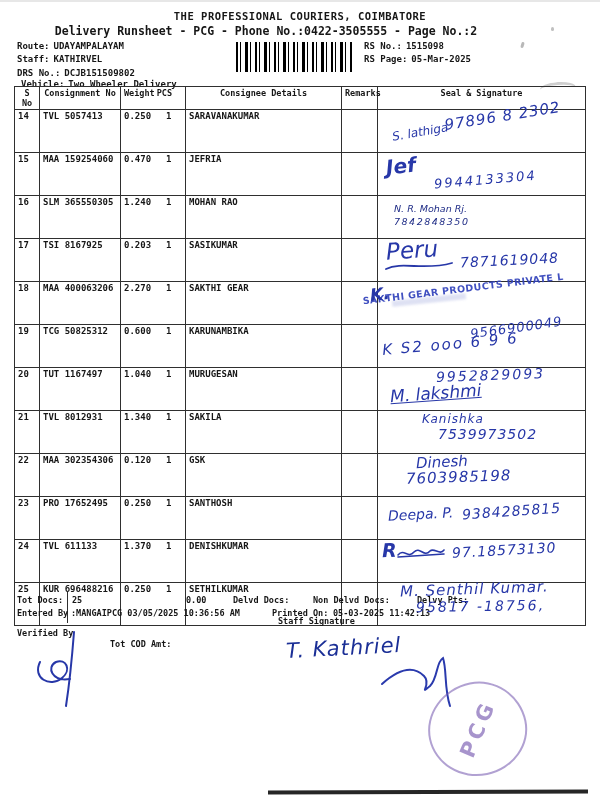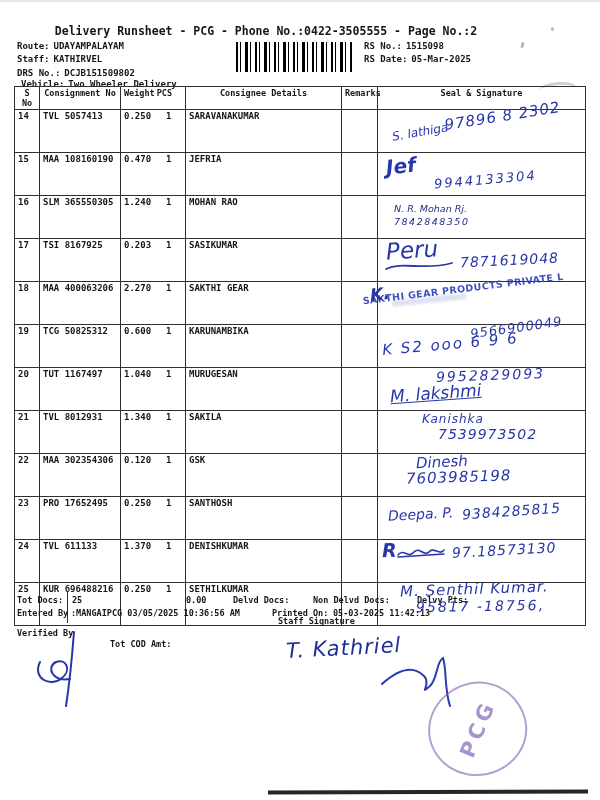--- a/index.html
+++ b/index.html
@@ -79,40 +79,41 @@
   .art-dot1{left:521px;top:42px;width:3px;height:6px;background:#9a9a9a;border-radius:2px;transform:rotate(16deg);opacity:.7;}
   .art-dot2{left:551px;top:27px;width:3px;height:4px;background:#a5a5a5;border-radius:2px;opacity:.7;}
   svg.ink{overflow:visible;}
 </style>
 </head>
 <body>
 
 <div class="page">
   <div class="ab top-line"></div>
 
+  <div class="ab title">THE PROFESSIONAL COURIERS, COIMBATORE</div>
   <div class="ab subtitle">Delivery Runsheet - PCG - Phone No.:0422-3505555 - Page No.:2</div>
 
   <div class="ab info" style="left:17px;top:41px;">
     <span class="lbl">Route:</span><span>UDAYAMPALAYAM</span>
   </div>
   <div class="ab info" style="left:17px;top:54px;">
     <span class="lbl">Staff:</span><span>KATHIRVEL</span>
   </div>
   <div class="ab info" style="left:17px;top:68px;">
     <span class="lbl">DRS No.:</span><span>DCJB151509802</span>
   </div>
   <div class="ab info" style="left:21px;top:79px;">
     <span class="lbl">Vehicle:</span><span>Two Wheeler Delivery</span>
   </div>
   <div class="ab barcode"></div>
   <div class="ab info" style="left:364px;top:41px;">
     <span class="lbl">RS No.:</span><span>1515098</span>
   </div>
   <div class="ab info" style="left:364px;top:54px;">
-    <span class="lbl">RS Date:</span><span>05-Mar-2025</span>
+    <span class="lbl">RS Page:</span><span>05-Mar-2025</span>
   </div>
 
   <div class="ab art-dot1"></div>
   <div class="ab art-dot2"></div>
   <div class="ab art-swoosh"></div>
 
   <table class="doc">
     <colgroup>
         <col class="co-sno">
         <col class="co-con">
@@ -141,21 +142,21 @@
       <td class="c-wp"><span class="wgt">0.250</span><span class="pcs">1</span></td>
       <td class="c-cd">SARAVANAKUMAR</td>
       <td></td>
       <td class="c-seal">
         <span class="hw s0a">S. lathiga</span>
         <span class="hw s0b">97896 8 2302</span>
       </td>
     </tr>
     <tr>
       <td>15</td>
-      <td>MAA 108160190</td>
+      <td>MAA 159254060</td>
       <td class="c-wp"><span class="wgt">0.470</span><span class="pcs">1</span></td>
       <td class="c-cd">JEFRIA</td>
       <td></td>
       <td class="c-seal">
         <span class="hw s1a">Jef</span>
         <span class="hw s1b">9944133304</span>
       </td>
     </tr>
     <tr>
       <td>16</td>

